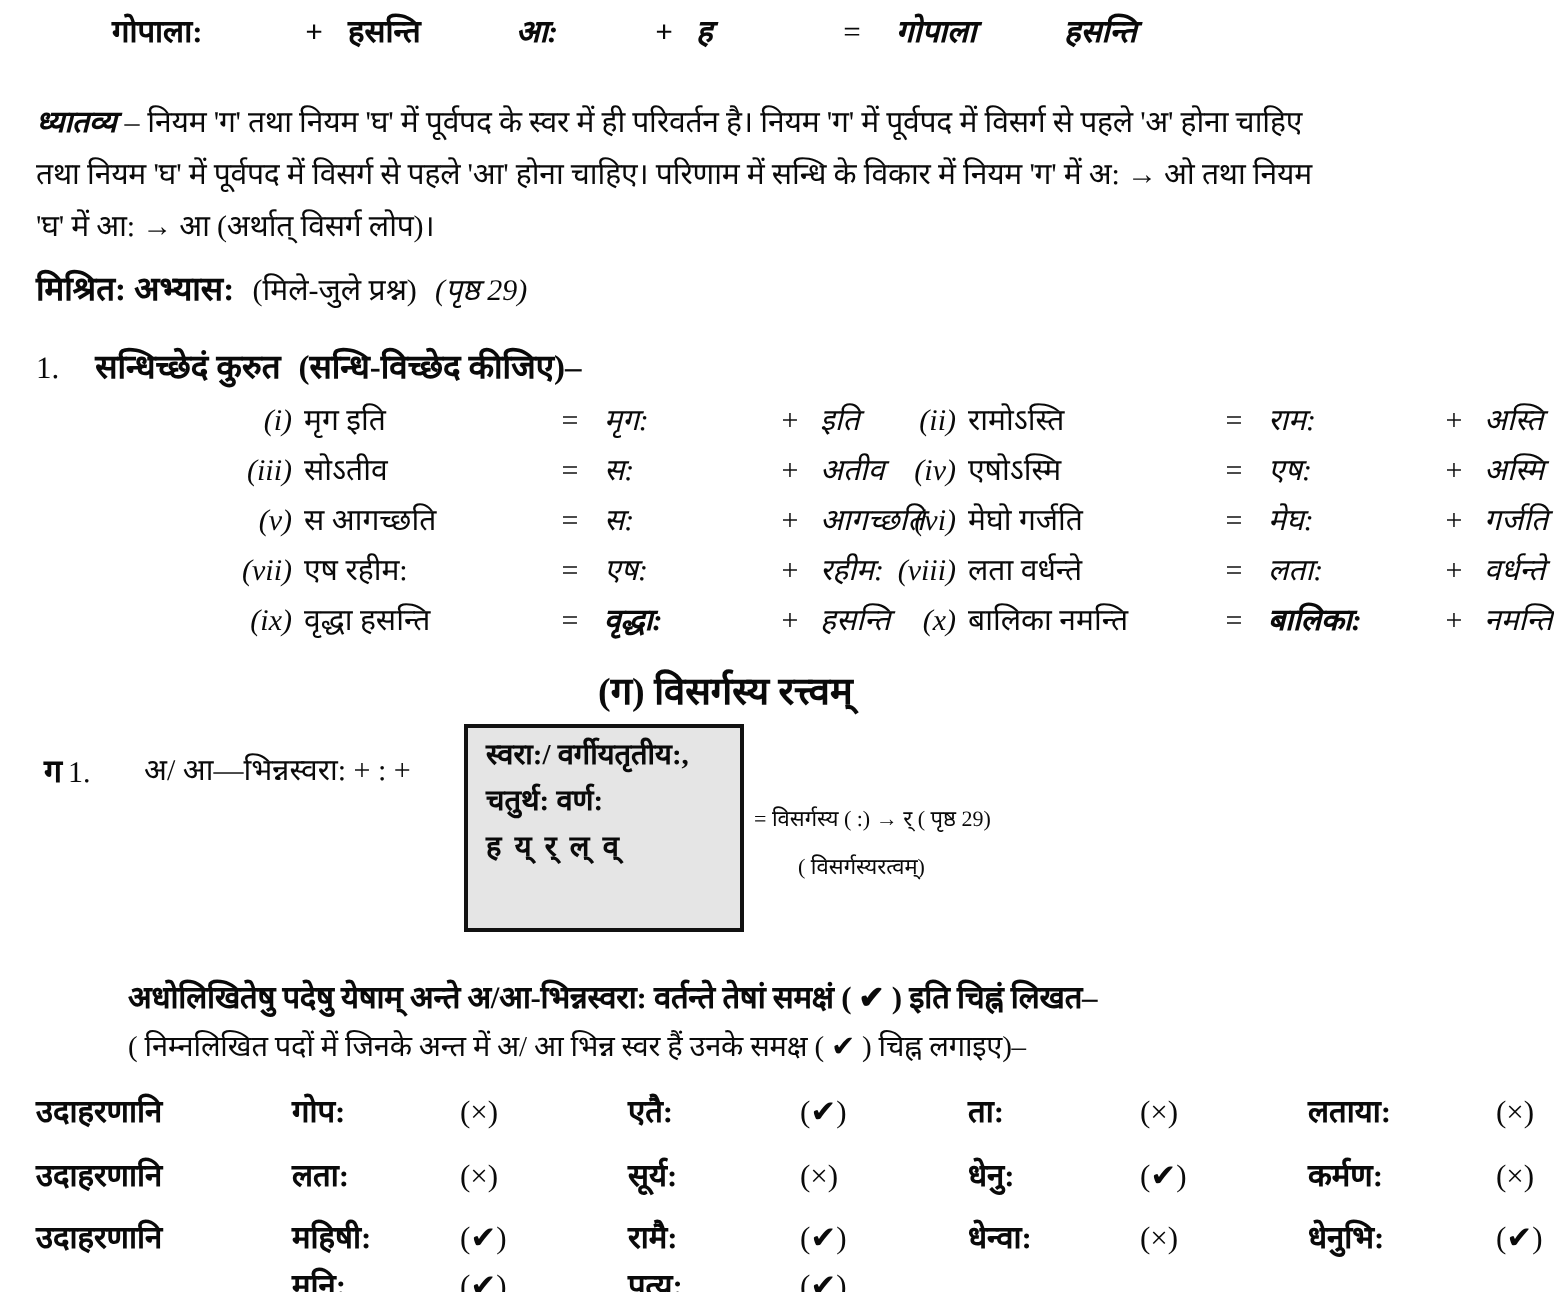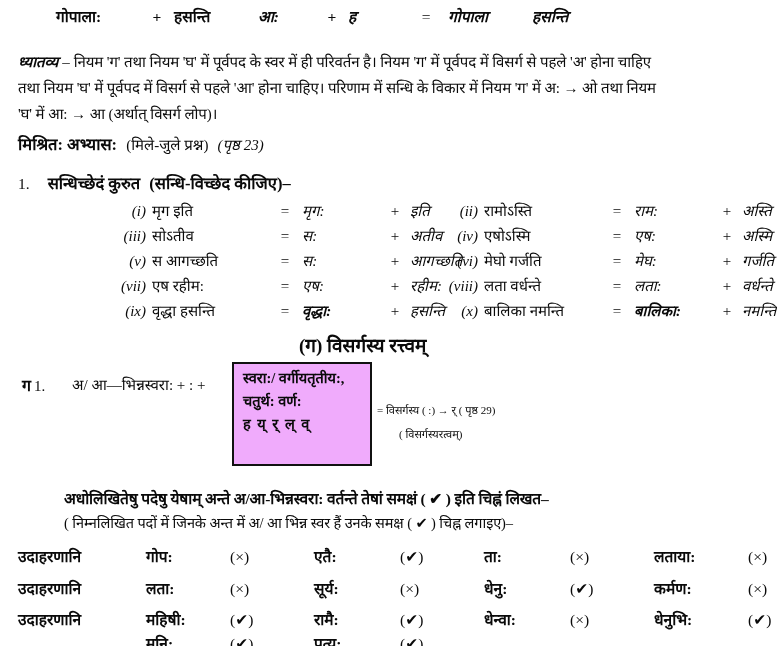--- a/index.html
+++ b/index.html
@@ -72,21 +72,21 @@
   .ga-head { font-size: 19px; font-weight: bold; }
 
   
   .rulebox {
     position: absolute;
     border: 2.5px solid #111;
     box-sizing: border-box;
     padding: 3px 8px 2px 9px;
     font-size: 14.5px;
     line-height: 23px;
-    background: #f0abfc;
+    background: #e5e5e5;
   }
   .rulebox .ln { display: block; white-space: nowrap; }
 
   .rule-eq { position: absolute; font-size: 11px; line-height: 24px; }
   .rule-eq .ln { display: block; white-space: nowrap; }
 
   .ga-label { position: absolute; font-size: 15px; }
   .ga-label b { font-size: 16px; }
 
   
@@ -114,21 +114,21 @@
 
   <div class="para" style="left:18px; top:49px; width:752px;">
     <span class="ln"><b class="bi">ध्यातव्य</b><span style="margin:0 4px;">–</span><span>नियम 'ग' तथा नियम 'घ' में पूर्वपद के स्वर में ही परिवर्तन है। नियम 'ग' में पूर्वपद में विसर्ग से पहले 'अ' होना चाहिए</span></span>
     <span class="ln">तथा नियम 'घ' में पूर्वपद में विसर्ग से पहले 'आ' होना चाहिए। परिणाम में सन्धि के विकार में नियम 'ग' में अ: → ओ तथा नियम</span>
     <span class="ln">'घ' में आ: → आ (अर्थात् विसर्ग लोप)।</span>
   </div>
 
   <div class="abs sec-head" style="left:18px; top:132px;">
     <span>मिश्रित: अभ्यास:</span>
     <span class="sub" style="margin-left:5px;">(मिले-जुले प्रश्न)</span>
-    <span class="subi" style="margin-left:5px;">(पृष्ठ 23)</span>
+    <span class="subi" style="margin-left:5px;">(पृष्ठ 29)</span>
   </div>
 
   <div class="abs" style="left:18px; top:171px;">
     <span class="ex-num">1.</span>
     <span class="ex-title" style="margin-left:14px;">सन्धिच्छेदं कुरुत</span>
     <span class="ex-title sub" style="margin-left:5px;">(सन्धि-विच्छेद कीजिए)–</span>
   </div>
 
   <div class="abs s-row" style="left:104px; top:199px;">
     <span class="s-rn">(i)</span><span class="s-w">मृग इति</span><span class="s-eq">=</span><span class="s-a">मृग:</span><span class="s-p">+</span><span class="s-b">इति</span>

